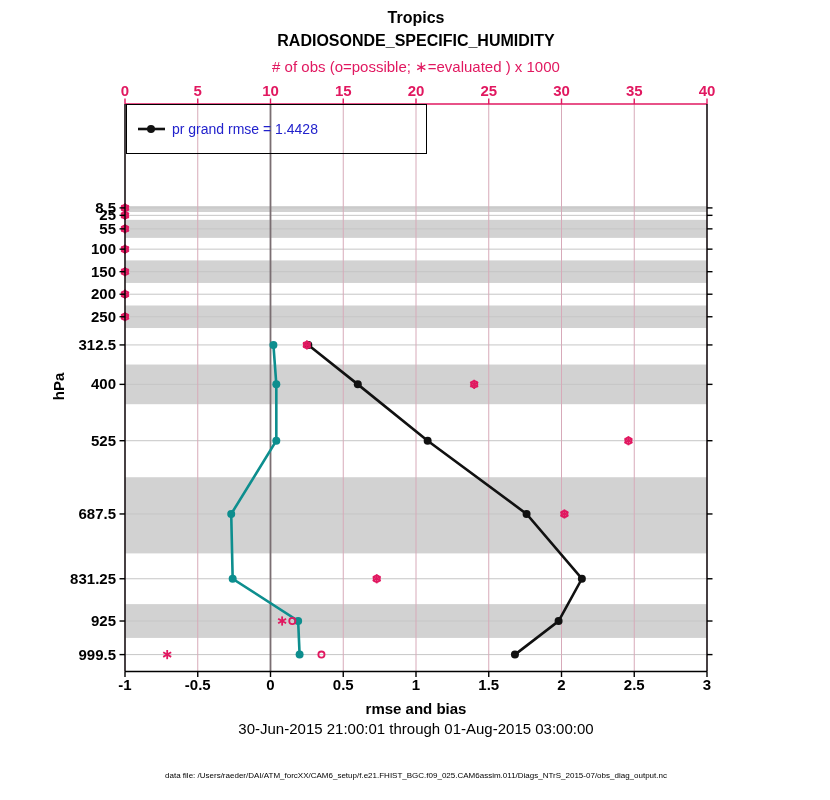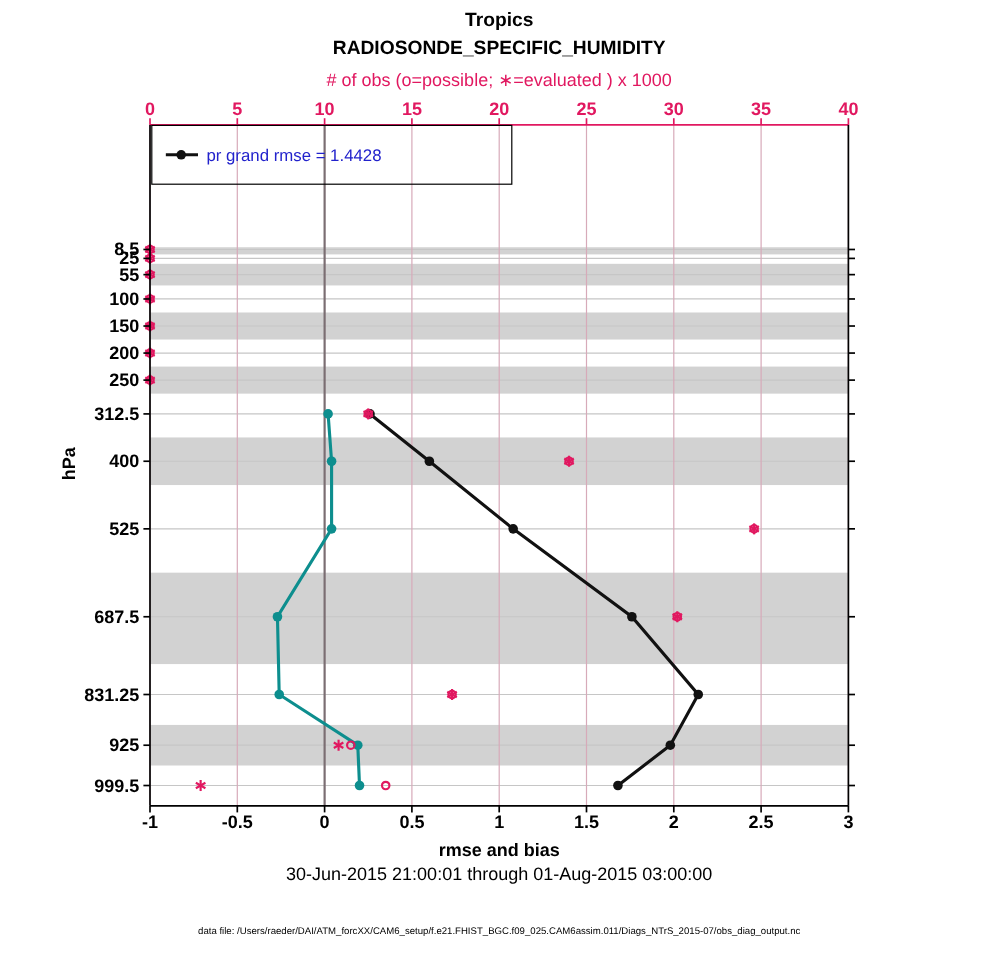--- a/index.html
+++ b/index.html
@@ -10,21 +10,21 @@
   .title1{top:9px;font-size:16px;font-weight:bold;}
   .title2{top:32px;font-size:16px;font-weight:bold;}
   .obs-label{top:58px;font-size:15px;font-weight:normal;}
   .xlab{top:700px;font-size:15px;font-weight:bold;}
   .daterange{top:720px;font-size:15px;font-weight:normal;}
   .caption{top:771px;font-size:8px;font-weight:normal;}
   .ylab{position:absolute;left:36px;top:378px;width:44px;text-align:center;
         font-size:15px;font-weight:bold;transform:rotate(-90deg);}
   .legend{position:absolute;left:126px;top:104px;width:301px;height:50px;
           border:1px solid #000;box-sizing:border-box;background:transparent;
-          display:flex;flex-direction:column;justify-content:center;gap:1px;
+          display:flex;flex-direction:row;gap:1px;
           padding-left:11px;}
   .legend-row{display:flex;align-items:center;gap:7px;font-size:14px;line-height:15px;}
   .legend-row svg{flex:0 0 auto;display:block;}
 </style>
 </head>
 <body>
 
 <div class="figure">
 
   <svg id="plot" width="830" height="800">

